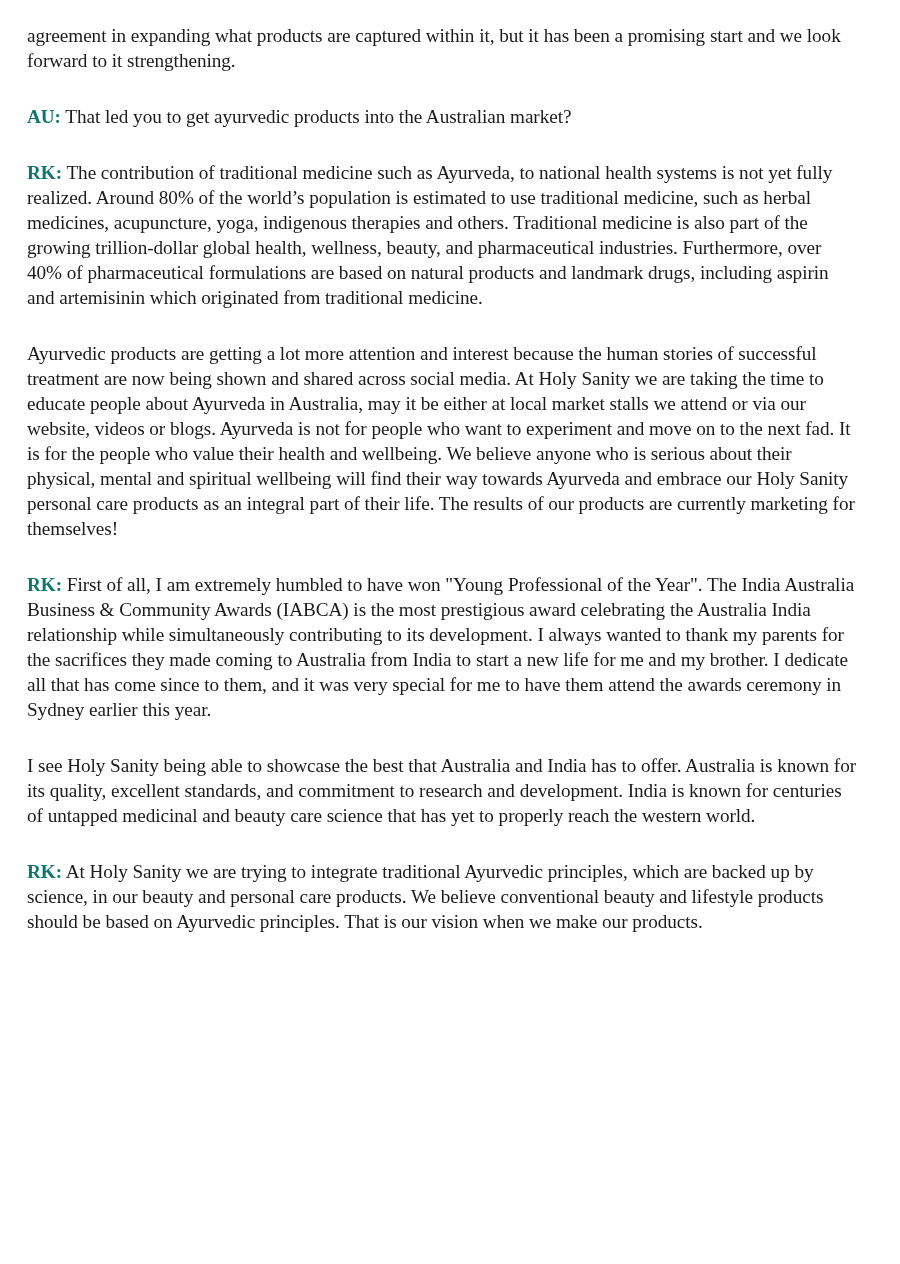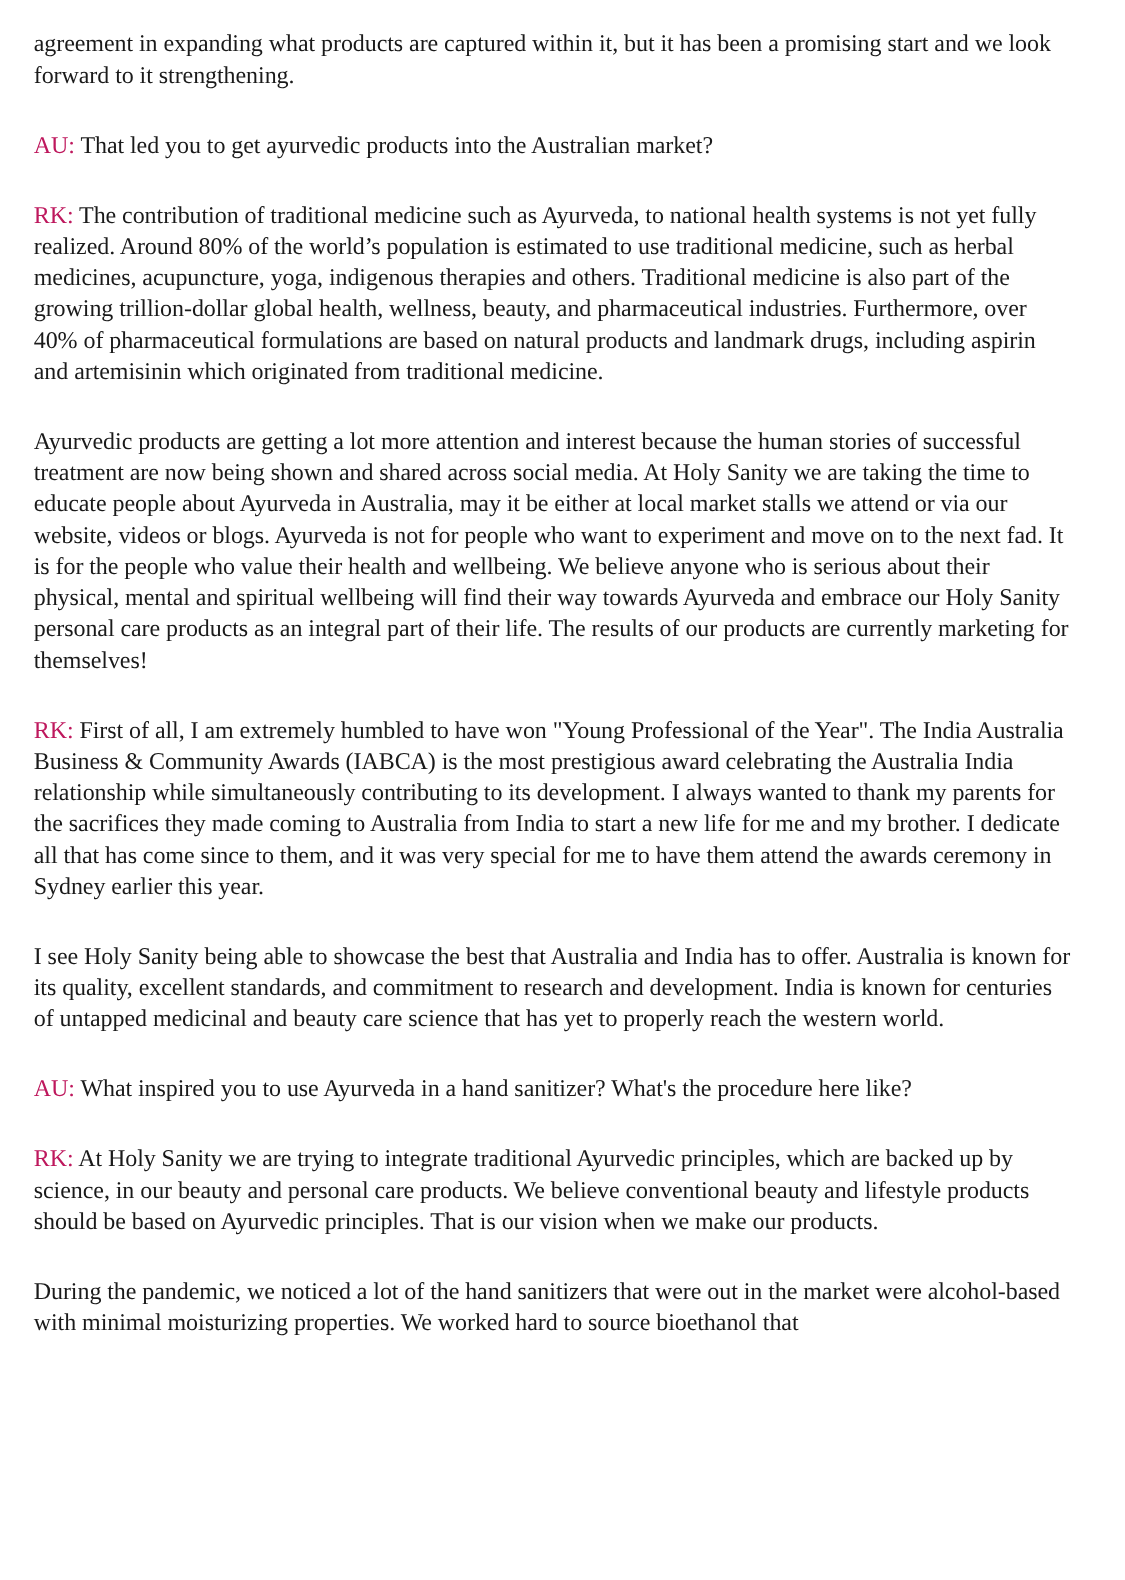--- a/index.html
+++ b/index.html
@@ -21,22 +21,22 @@
       font-family: "Liberation Serif", "DejaVu Serif", serif;
       font-size: 19.2px;
       line-height: 25px;
       color: #1a1a1a;
       letter-spacing: -0.05px;
     }
     .article p {
       margin: 0 16px 31px 0;
     }
     .speaker {
-      font-weight: normal;
-      color: #be185d;
+      font-weight: bold;
+      color: #0f766e;
     }
   </style>
 </head>
 <body>
 
 <main class="article">
   <p>
     <span>agreement in expanding what products are captured within it, but it has been a promising start and we look forward to it strengthening.</span>
   </p>
   <p>
@@ -48,21 +48,15 @@
   <p>
     <span>Ayurvedic products are getting a lot more attention and interest because the human stories of successful treatment are now being shown and shared across social media. At Holy Sanity we are taking the time to educate people about Ayurveda in Australia, may it be either at local market stalls we attend or via our website, videos or blogs. Ayurveda is not for people who want to experiment and move on to the next fad. It is for the people who value their health and wellbeing. We believe anyone who is serious about their physical, mental and spiritual wellbeing will find their way towards Ayurveda and embrace our Holy Sanity personal care products as an integral part of their life. The results of our products are currently marketing for themselves!</span>
   </p>
   <p>
     <span class="speaker">RK:</span><span> First of all, I am extremely humbled to have won "Young Professional of the Year". The India Australia Business &amp; Community Awards (IABCA) is the most prestigious award celebrating the Australia India relationship while simultaneously contributing to its development. I always wanted to thank my parents for the sacrifices they made coming to Australia from India to start a new life for me and my brother. I dedicate all that has come since to them, and it was very special for me to have them attend the awards ceremony in Sydney earlier this year.</span>
   </p>
   <p>
     <span>I see Holy Sanity being able to showcase the best that Australia and India has to offer. Australia is known for its quality, excellent standards, and commitment to research and development. India is known for centuries of untapped medicinal and beauty care science that has yet to properly reach the western world.</span>
   </p>
   <p>
-    <span class="speaker">AU:</span><span> What inspired you to use Ayurveda in a hand sanitizer? What's the procedure here like?</span>
-  </p>
-  <p>
     <span class="speaker">RK:</span><span> At Holy Sanity we are trying to integrate traditional Ayurvedic principles, which are backed up by science, in our beauty and personal care products. We believe conventional beauty and lifestyle products should be based on Ayurvedic principles. That is our vision when we make our products.</span>
-  </p>
-  <p>
-    <span>During the pandemic, we noticed a lot of the hand sanitizers that were out in the market were alcohol-based with minimal moisturizing properties. We worked hard to source bioethanol that</span>
   </p>
 </main>
 
 </body></html>

